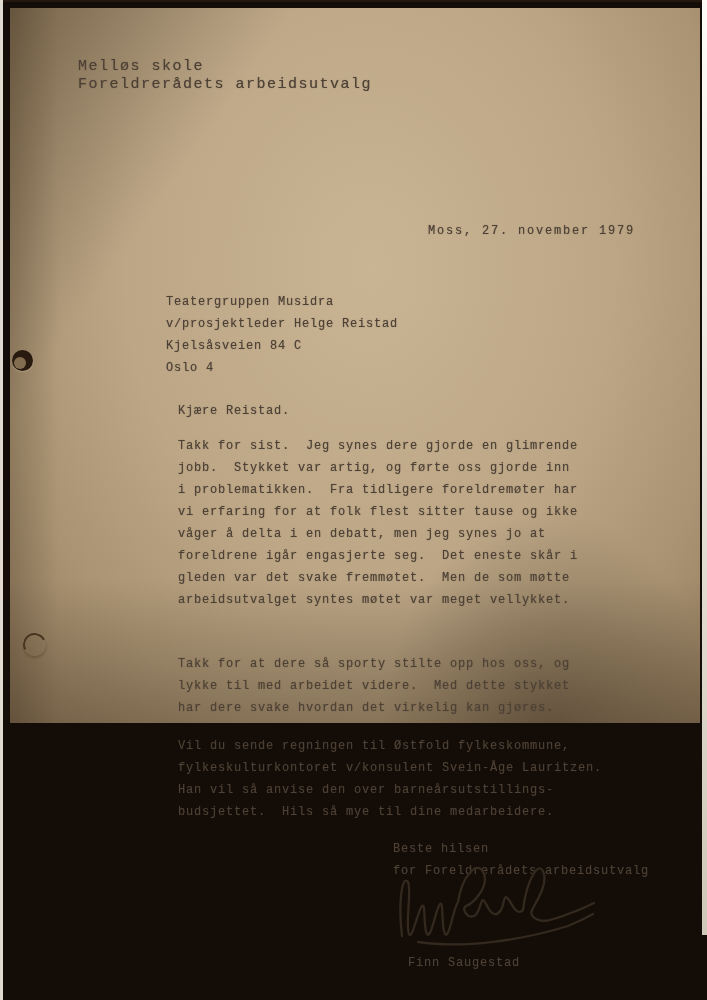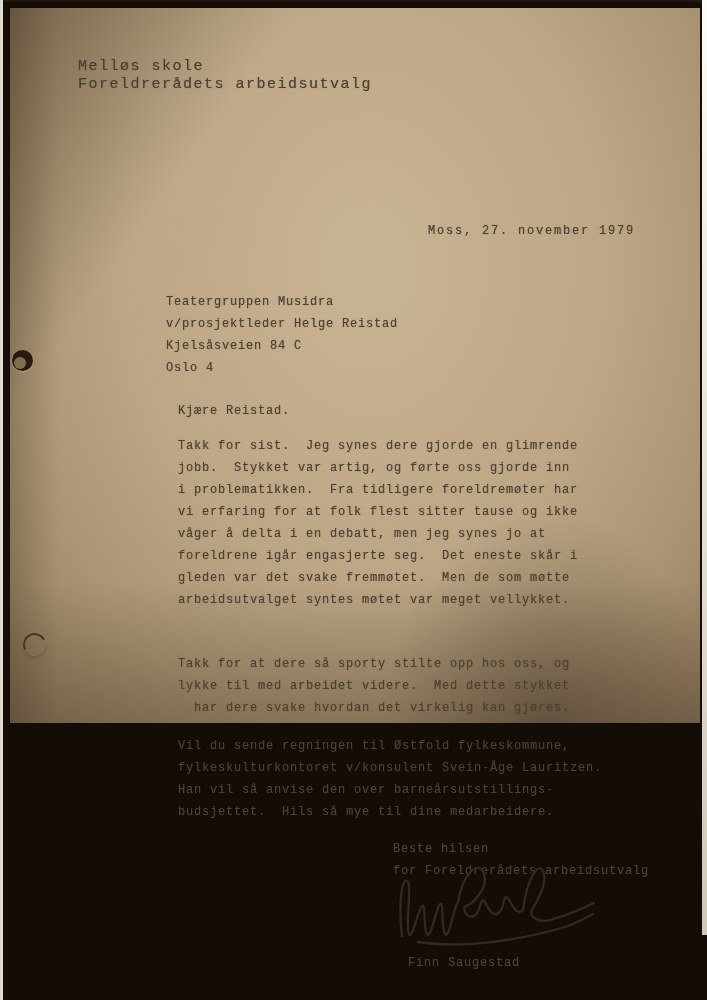--- a/index.html
+++ b/index.html
@@ -32,21 +32,21 @@
     white-space:pre; font-size:12px; line-height:22px; letter-spacing:.8px;
     text-shadow:0 0 1px rgba(70,58,46,.55);
   }
   .sender { left:68px; top:50px; }
   .sender .tline { font-size:15px; line-height:18px; letter-spacing:1.5px; }
   .dateline-block { left:418px; top:212px; }
   .dateline-block .tline { letter-spacing:1.8px; }
   .recipient { left:156px; top:283px; }
   .salutation-block { left:168px; top:392px; }
   .para-1 { left:168px; top:427px; }
-  .para-2 { left:168px; top:645px;text-align:right; }
+  .para-2 { left:168px; top:645px; }
   .para-3 { left:168px; top:727px; }
   .closing { left:383px; top:830px; }
   .typed-name { left:398px; top:944px; }
   .signature {
     position:absolute; left:378px; top:840px; width:235px; height:108px;
     color:var(--signature-ink,#33291f);
   }
   .hole-top {
     position:absolute; left:2px; top:342px; width:21px; height:21px;
     border-radius:50%; background:#281a0f;

